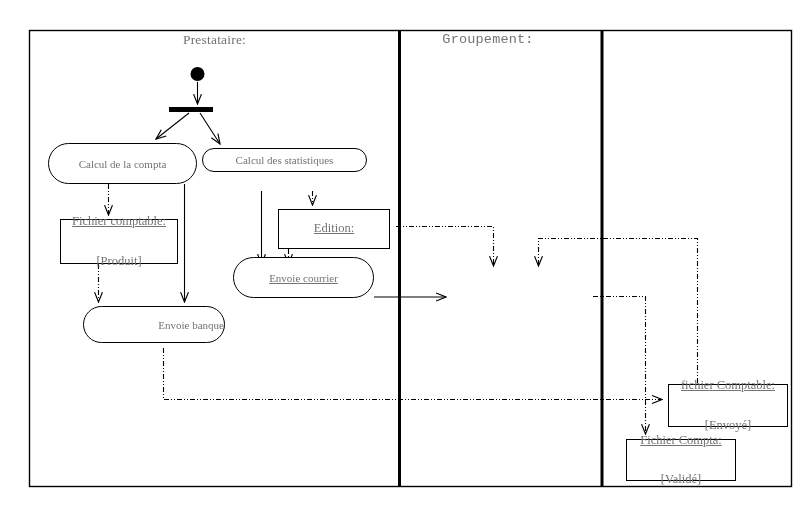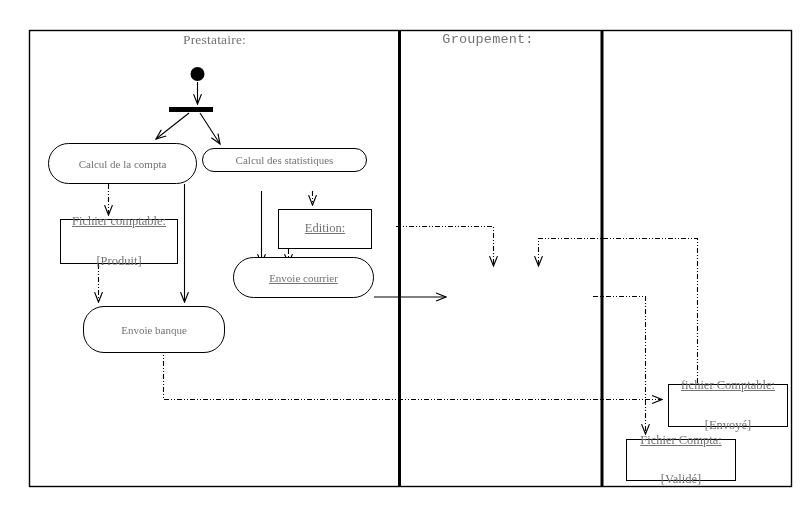--- a/index.html
+++ b/index.html
@@ -72,31 +72,31 @@
   </div>
 
   <div class="activity" style="left:202px;top:148px;width:165px;height:24px;">
     <span>Calcul des statistiques</span>
   </div>
 
   <div class="activity" style="left:233px;top:257px;width:141px;height:41px;text-decoration:underline;">
     <span>Envoie courrier</span>
   </div>
 
-  <div class="activity" style="left:83px;top:306px;width:142px;height:47px;">
+  <div class="activity" style="left:83px;top:306px;width:142px;height:37px;justify-content:flex-end;">
     <span>Envoie banque</span>
   </div>
 
 
   <div class="objbox" style="left:60px;top:219px;width:118px;height:45px;">
     <span class="title">Fichier comptable:</span>
     <span class="state">[Produit]</span>
   </div>
 
-  <div class="objbox" style="left:278px;top:209px;width:94px;height:40px;">
+  <div class="objbox" style="left:278px;top:209px;width:112px;height:40px;">
     <span class="title">Edition:</span>
   </div>
 
   <div class="objbox" style="left:668px;top:384px;width:120px;height:43px;">
     <span class="title">fichier Comptable:</span>
     <span class="state">[Envoyé]</span>
   </div>
 
   <div class="objbox" style="left:626px;top:439px;width:110px;height:42px;">
     <span class="title">Fichier Compta:</span>

